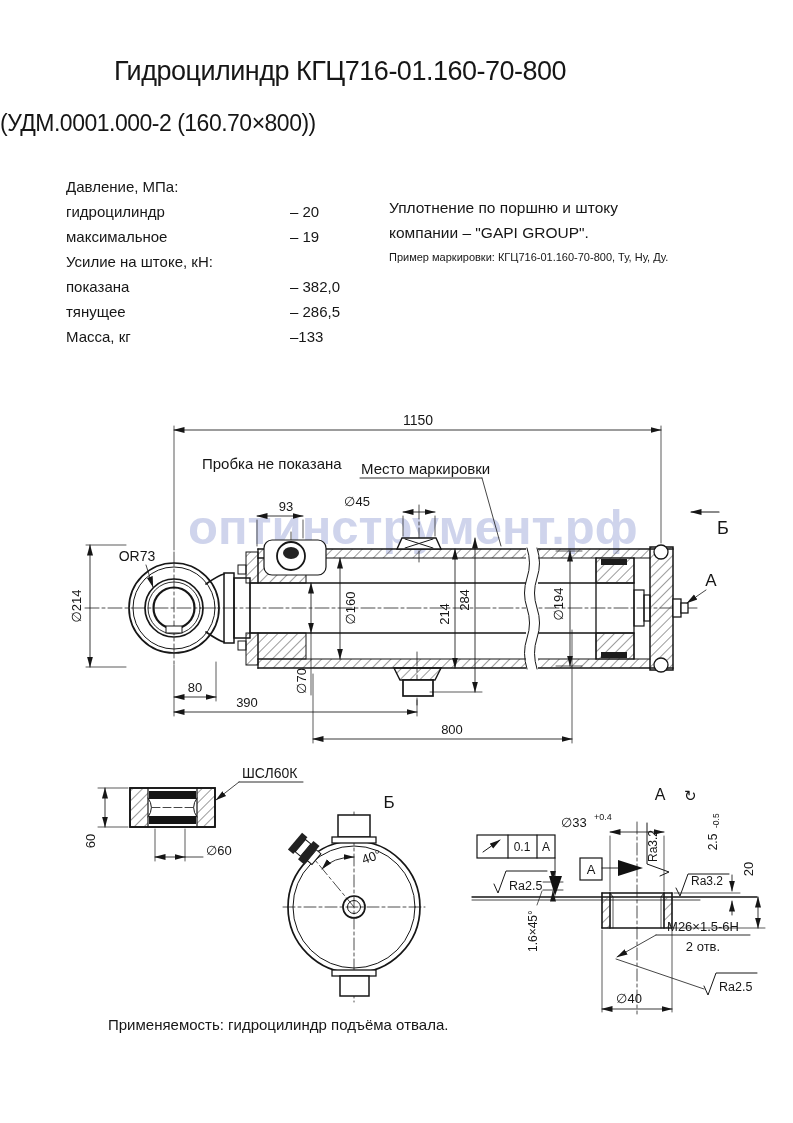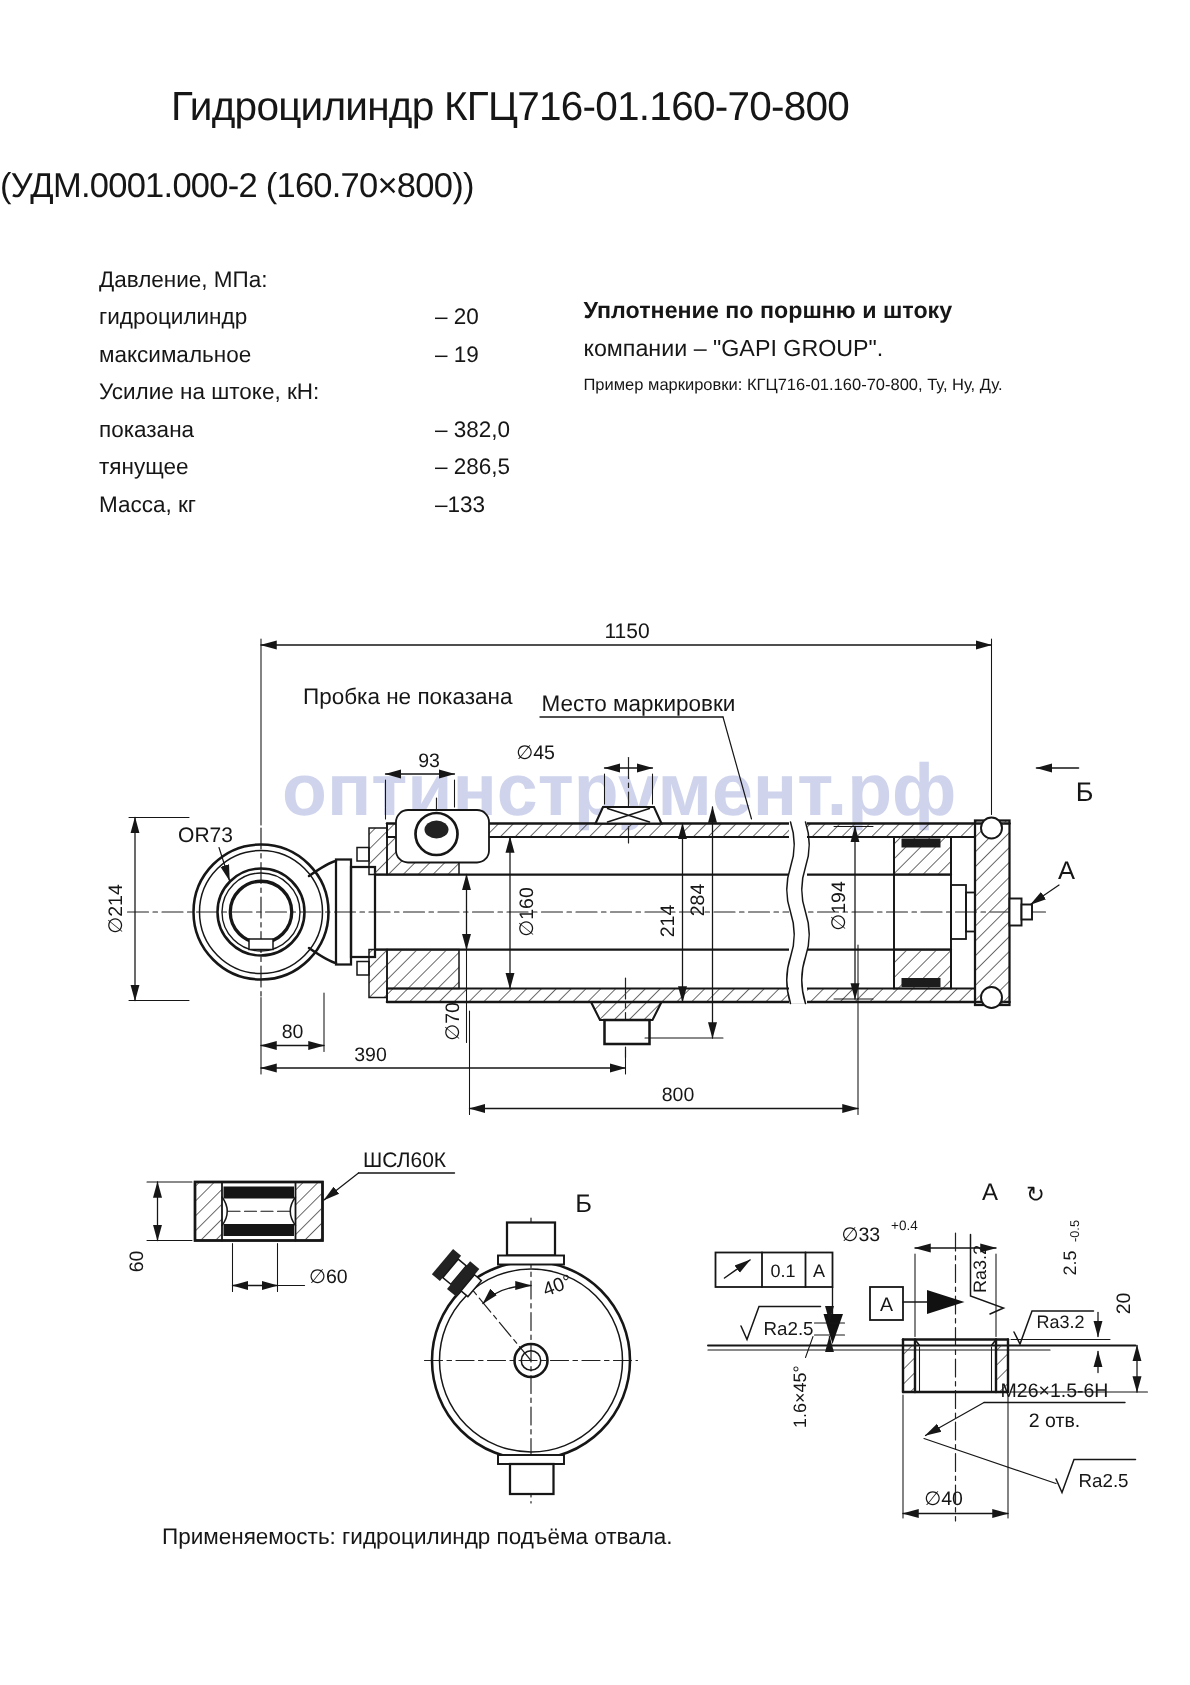--- a/index.html
+++ b/index.html
@@ -5,21 +5,21 @@
   html,body{margin:0;padding:0;background:#fff;}
   body{width:793px;height:1123px;position:relative;overflow:hidden;
        font-family:"Liberation Sans",sans-serif;color:#161616;}
   .abs{position:absolute;}
   #title{top:56px;left:0;width:680px;text-align:center;font-size:27px;letter-spacing:-0.5px;}
   #subtitle{top:110px;left:0;width:793px;font-size:23px;letter-spacing:-0.5px;}
   #specs{top:150px;left:66px;width:320px;font-size:15px;}
   .srow{position:absolute;left:0;width:320px;height:25px;white-space:nowrap;margin-top:28px;}
   .sval{position:absolute;left:224px;top:0;}
   #rnotes{top:199px;left:389px;width:370px;}
-  #rnotes .n1{position:absolute;top:0;left:0;font-size:15.5px;white-space:nowrap;font-weight:bold;}
+  #rnotes .n1{position:absolute;top:0;left:0;font-size:15.5px;white-space:nowrap;}
   #rnotes .n2{position:absolute;top:25px;left:0;font-size:15.5px;white-space:nowrap;}
   #rnotes .n3{position:absolute;top:52px;left:0;font-size:11px;white-space:nowrap;}
   #appnote{top:1016px;left:108px;font-size:15px;white-space:nowrap;}
   #watermark{top:499px;left:188px;font-size:49px;color:#c7cde9;opacity:.85;
              white-space:nowrap;z-index:1;font-weight:bold;}
   #drw{top:0;left:0;z-index:2;}
   svg text{fill:#161616;stroke:none;font-family:"Liberation Sans",sans-serif;}
 </style>
 </head>
 <body>

